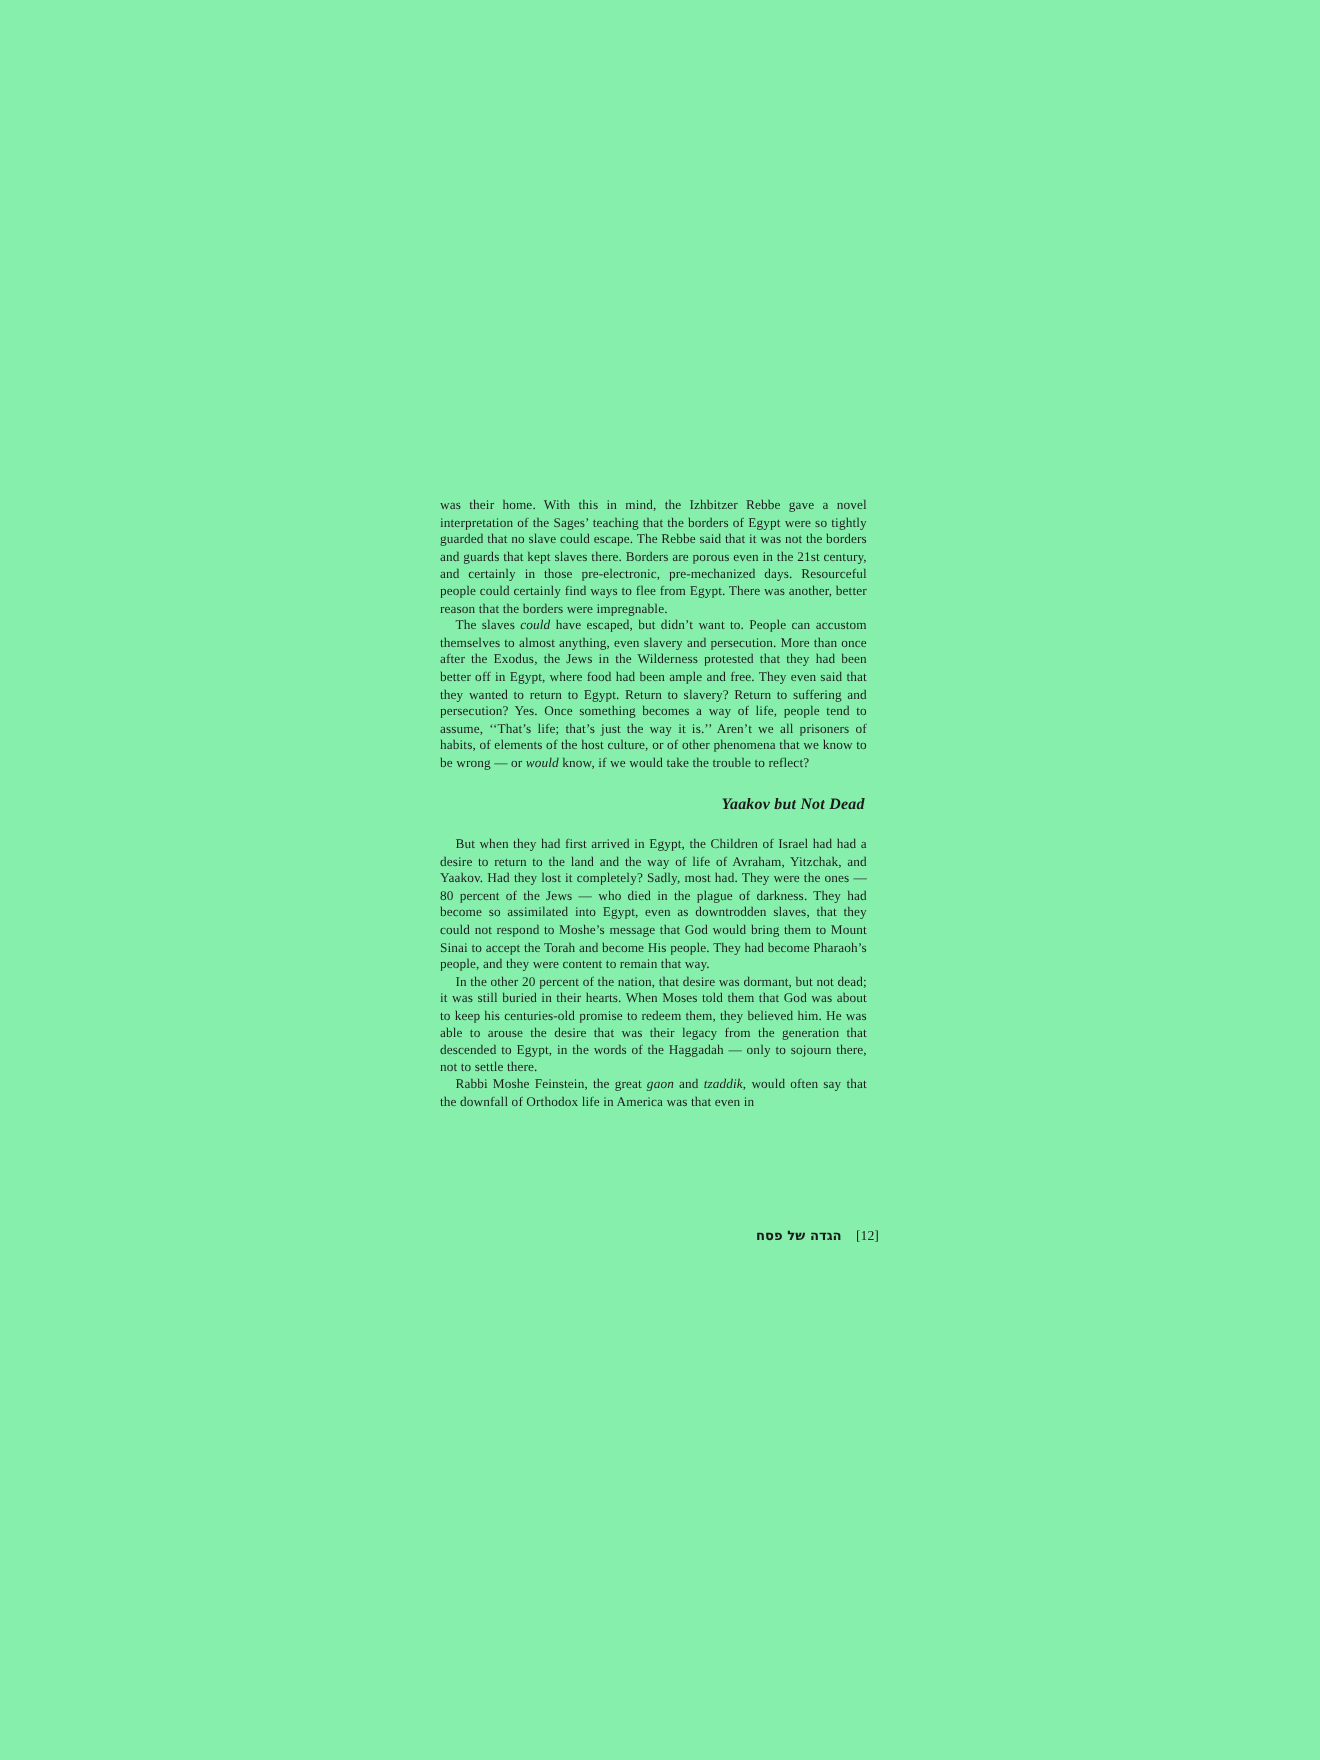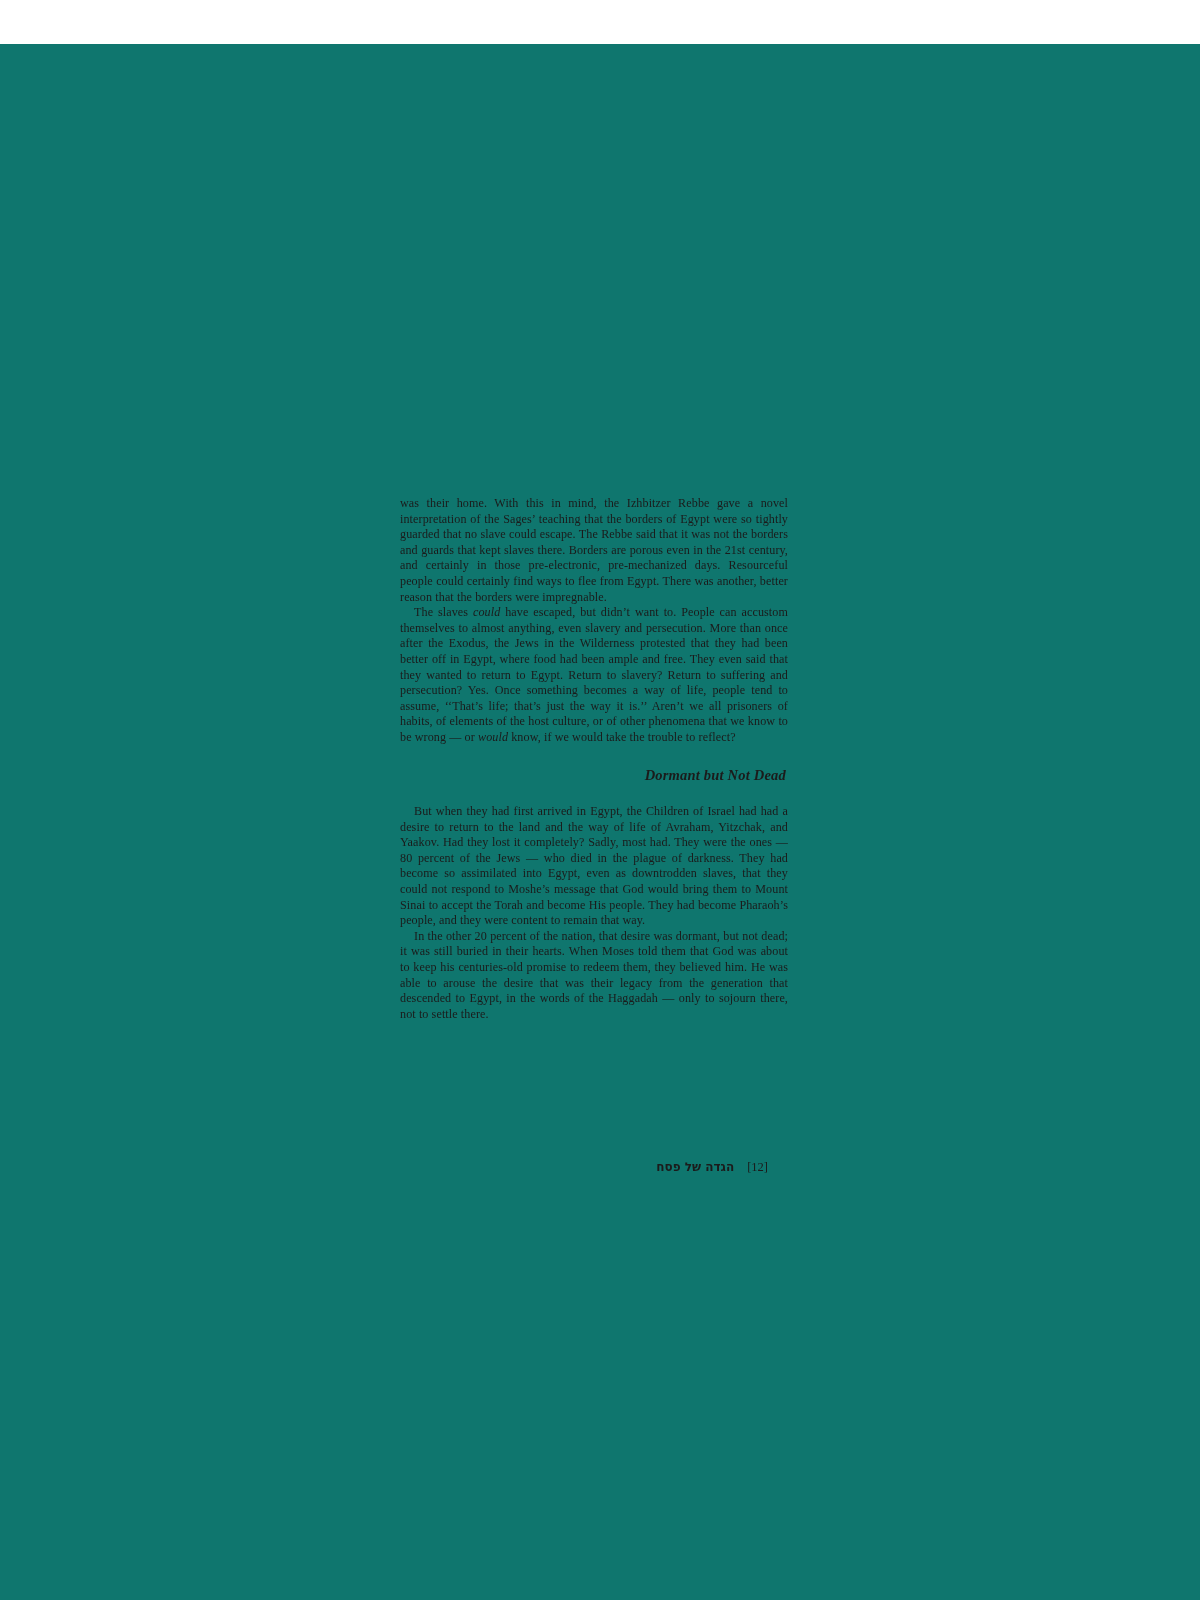--- a/index.html
+++ b/index.html
@@ -10,22 +10,21 @@
   body {
     width: 1200px;
     height: 1600px;
     position: relative;
     font-family: "Liberation Serif", "DejaVu Serif", serif;
     color: #1b1b1b;
   }
   .page {
     position: absolute;
     inset: 0;
-    background: #0f766e;
-    margin-top: 44px;
+    background: #86efac;
   }
   .text-block {
     position: absolute;
     left: 400px;
     top: 452px;
     width: 388px;
     font-size: 12.1px;
     line-height: 15.6px;
     text-align: justify;
     letter-spacing: 0.1px;
@@ -43,21 +42,21 @@
     font-size: 14.5px;
     font-weight: bold;
     font-style: italic;
     text-align: right;
     margin: 22px 2px 21px 0;
     letter-spacing: 0.2px;
   }
   .page-footer {
     position: absolute;
     top: 1116px;
-    left: 380px;
+    left: 411px;
     width: 388px;
     display: flex;
     justify-content: flex-end;
     align-items: baseline;
     gap: 13px;
     font-size: 12.5px;
   }
   .hebrew-title {
     font-family: "DejaVu Sans", sans-serif;
     font-weight: bold;
@@ -73,24 +72,25 @@
 </head>
 <body>
 
 <div class="page">
 
   <div class="text-block">
     <div id="paras-top">
         <p class="para"><span>was their home. With this in mind, the Izhbitzer Rebbe gave a novel interpretation of the Sages’ teaching that the borders of Egypt were so tightly guarded that no slave could escape. The Rebbe said that it was not the borders and guards that kept slaves there. Borders are porous even in the 21st century, and certainly in those pre-electronic, pre-mechanized days. Resourceful people could certainly find ways to flee from Egypt. There was another, better reason that the borders were impregnable.</span></p>
         <p class="para indent"><span>The slaves </span><em>could</em><span> have escaped, but didn’t want to. People can accustom themselves to almost anything, even slavery and persecution. More than once after the Exodus, the Jews in the Wilderness protested that they had been better off in Egypt, where food had been ample and free. They even said that they wanted to return to Egypt. Return to slavery? Return to suffering and persecution? Yes. Once something becomes a way of life, people tend to assume, ‘‘That’s life; that’s just the way it is.’’ Aren’t we all prisoners of habits, of elements of the host culture, or of other phenomena that we know to be wrong — or </span><em>would</em><span> know, if we would take the trouble to reflect?</span></p>
       </div>
-    <h2 class="section-heading">Dormant but Not Dead</h2>
+    <h2 class="section-heading">Yaakov but Not Dead</h2>
     <div id="paras-bottom">
         <p class="para indent"><span>But when they had first arrived in Egypt, the Children of Israel had had a desire to return to the land and the way of life of Avraham, Yitzchak, and Yaakov. Had they lost it completely? Sadly, most had. They were the ones — 80 percent of the Jews — who died in the plague of darkness. They had become so assimilated into Egypt, even as downtrodden slaves, that they could not respond to Moshe’s message that God would bring them to Mount Sinai to accept the Torah and become His people. They had become Pharaoh’s people, and they were content to remain that way.</span></p>
         <p class="para indent"><span>In the other 20 percent of the nation, that desire was dormant, but not dead; it was still buried in their hearts. When Moses told them that God was about to keep his centuries-old promise to redeem them, they believed him. He was able to arouse the desire that was their legacy from the generation that descended to Egypt, in the words of the Haggadah — only to sojourn there, not to settle there.</span></p>
+        <p class="para indent"><span>Rabbi Moshe Feinstein, the great </span><em>gaon</em><span> and </span><em>tzaddik</em><span>, would often say that the downfall of Orthodox life in America was that even in</span></p>
       </div>
   </div>
 
   <div class="page-footer">
     <span class="hebrew-title" dir="rtl">הגדה של פסח</span>
     <span class="page-number">[12]</span>
   </div>
 
 </div>
 

